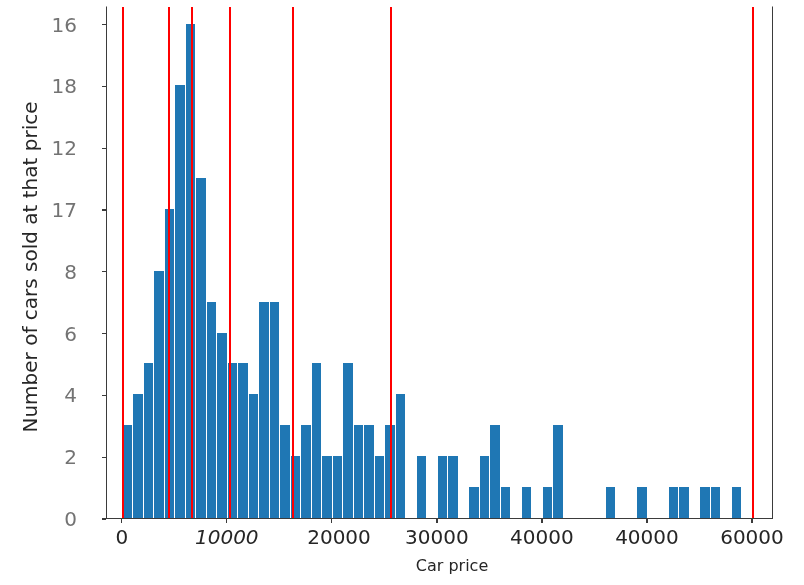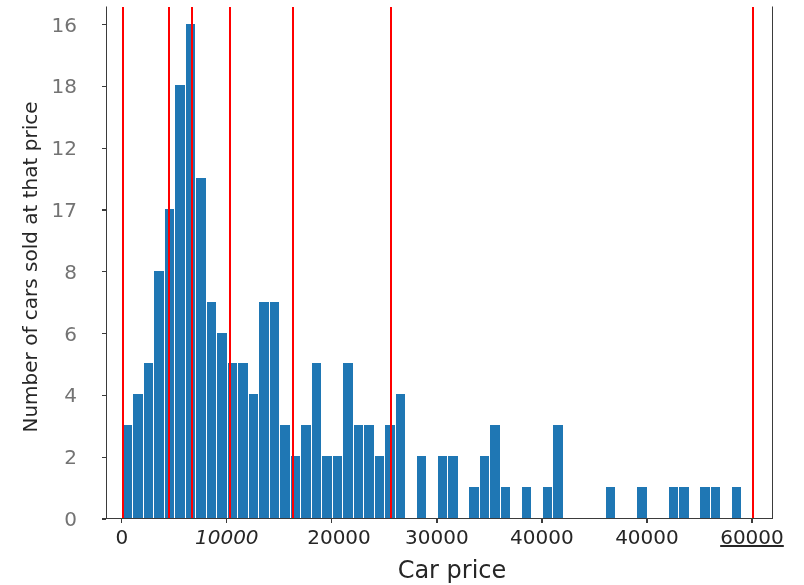--- a/index.html
+++ b/index.html
@@ -65,21 +65,21 @@
     color:#737373;
     white-space:nowrap;
     line-height:1;
     text-align:right;
   }
   #xlabel{
     position:absolute;
     left:0;right:0;
     top:556px;
     text-align:center;
-    font-size:24px;
+    font-size:16px;
     color:#262626;
   }
   #xlabel-inner{display:inline-block;margin-left:100px;}
   #ylabel{
     position:absolute;
     left:-230px;
     top:255px;
     width:520px;
     text-align:center;
     font-size:20px;
@@ -154,21 +154,21 @@
       <div class="xticklabel" style="left: 226.795px; font-style: italic;">10000</div>
       <div class="xtick" style="left: 331.185px;"></div>
       <div class="xticklabel" style="left: 339px;">20000</div>
       <div class="xtick" style="left: 436.224px;"></div>
       <div class="xticklabel" style="left: 436.874px;">30000</div>
       <div class="xtick" style="left: 541.263px;"></div>
       <div class="xticklabel" style="left: 541.913px;">40000</div>
       <div class="xtick" style="left: 646.303px;"></div>
       <div class="xticklabel" style="left: 646.953px;">40000</div>
       <div class="xtick" style="left: 751.342px;"></div>
-      <div class="xticklabel" style="left: 751.992px; text-decoration: underline;">60000</div>
+      <div class="xticklabel" style="left: 751.992px;">60000</div>
     </div>
   <div id="yticks-layer">
       <div class="ytick" style="top: 518.35px;"></div>
       <div class="yticklabel" style="top: 519px;">0</div>
       <div class="ytick" style="top: 456.543px;"></div>
       <div class="yticklabel" style="top: 457.193px;">2</div>
       <div class="ytick" style="top: 394.736px;"></div>
       <div class="yticklabel" style="top: 395.386px;">4</div>
       <div class="ytick" style="top: 332.928px;"></div>
       <div class="yticklabel" style="top: 333.578px;">6</div>

